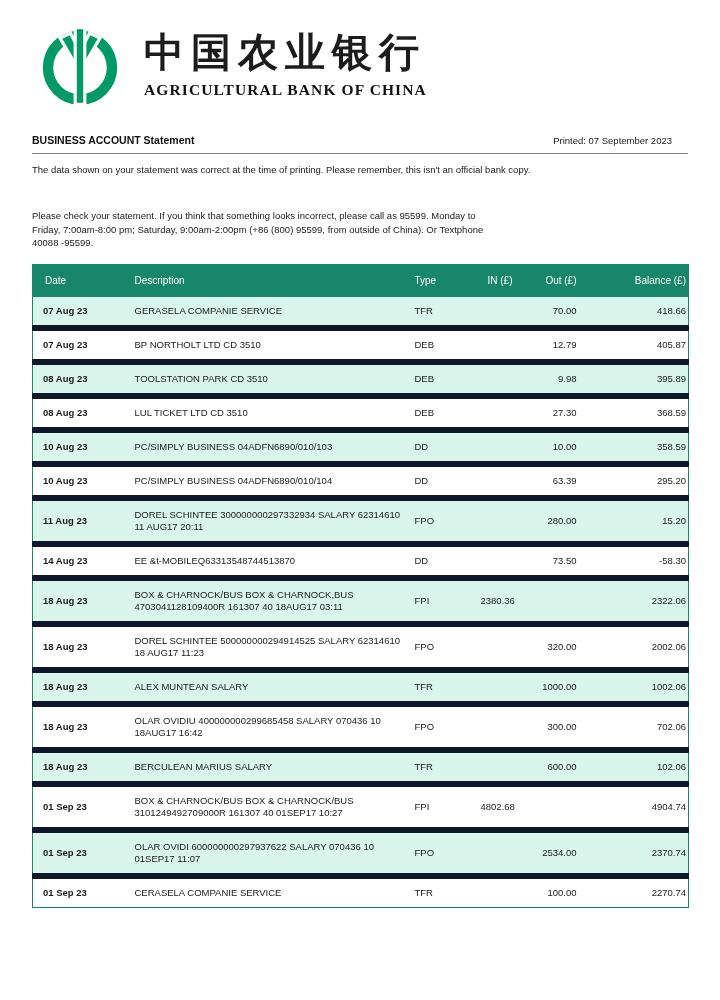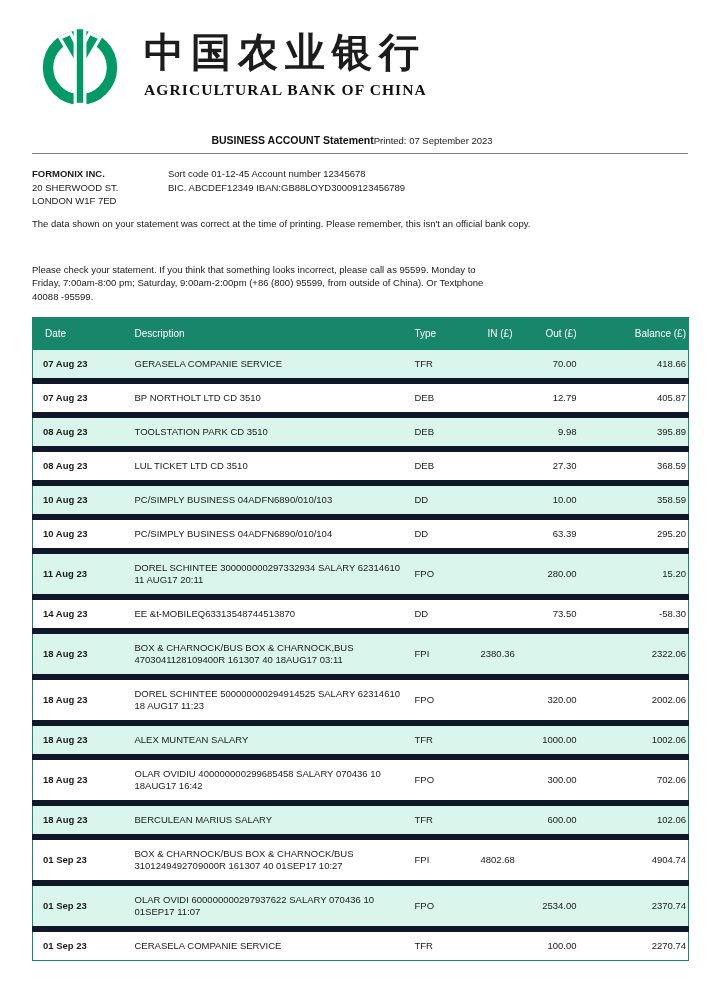--- a/index.html
+++ b/index.html
@@ -22,21 +22,21 @@
     letter-spacing: 7px; color: #1c1c1c; white-space: nowrap;
   }
   .bank-name-en {
     font-family: "Liberation Serif", "DejaVu Serif", serif;
     font-size: 15.5px; font-weight: bold; letter-spacing: 1.1px;
     color: #111; margin-top: 7px; white-space: nowrap;
   }
 
   
   .statement-row {
-    display: flex; justify-content: center; align-items: baseline;
+    display: flex; justify-content: space-between; align-items: baseline;
     margin: 28px 48px 0 32px;
   }
   .statement-title { font-size: 10.5px; font-weight: bold; color: #111; }
   .printed-date { font-size: 9.5px; color: #222; }
   .divider { border: none; border-top: 1px solid #808080; margin: 7px 32px 0 32px; }
 
   
   .account-row { display: flex; margin: 13px 32px 0 32px; font-size: 9.5px; line-height: 13.5px; }
   .account-holder-col { width: 136px; flex: 0 0 136px; }
   .holder-name { font-weight: bold; }
@@ -83,31 +83,20 @@
       <div class="bank-name-en">AGRICULTURAL BANK OF CHINA</div>
     </div>
   </div>
 
   <div class="statement-row">
     <span class="statement-title">BUSINESS ACCOUNT Statement</span>
     <span class="printed-date">Printed: 07 September 2023</span>
   </div>
   <hr class="divider">
 
-  <div class="account-row">
-    <div class="account-holder-col">
-      <div class="holder-name">FORMONIX INC.</div>
-      <div>20 SHERWOOD ST.</div>
-      <div>LONDON W1F 7ED</div>
-    </div>
-    <div class="account-detail-col">
-      <div>Sort code 01-12-45  Account number 12345678</div>
-      <div>BIC. ABCDEF12349   IBAN:GB88LOYD30009123456789</div>
-    </div>
-  </div>
 
   <p class="notice-1">The data shown on your statement was correct at the time of printing. Please remember, this isn't an official bank copy.</p>
   <p class="notice-2">Please check your statement. If you think that something looks incorrect, please call as 95599. Monday to Friday, 7:00am-8:00 pm; Saturday, 9:00am-2:00pm (+86 (800) 95599, from outside of China). Or Textphone 40088 -95599.</p>
 
   <table class="transactions">
     <colgroup>
       <col style="width:96px">
         <col style="width:280px">
         <col style="width:66px">
       <col style="width:44px">

